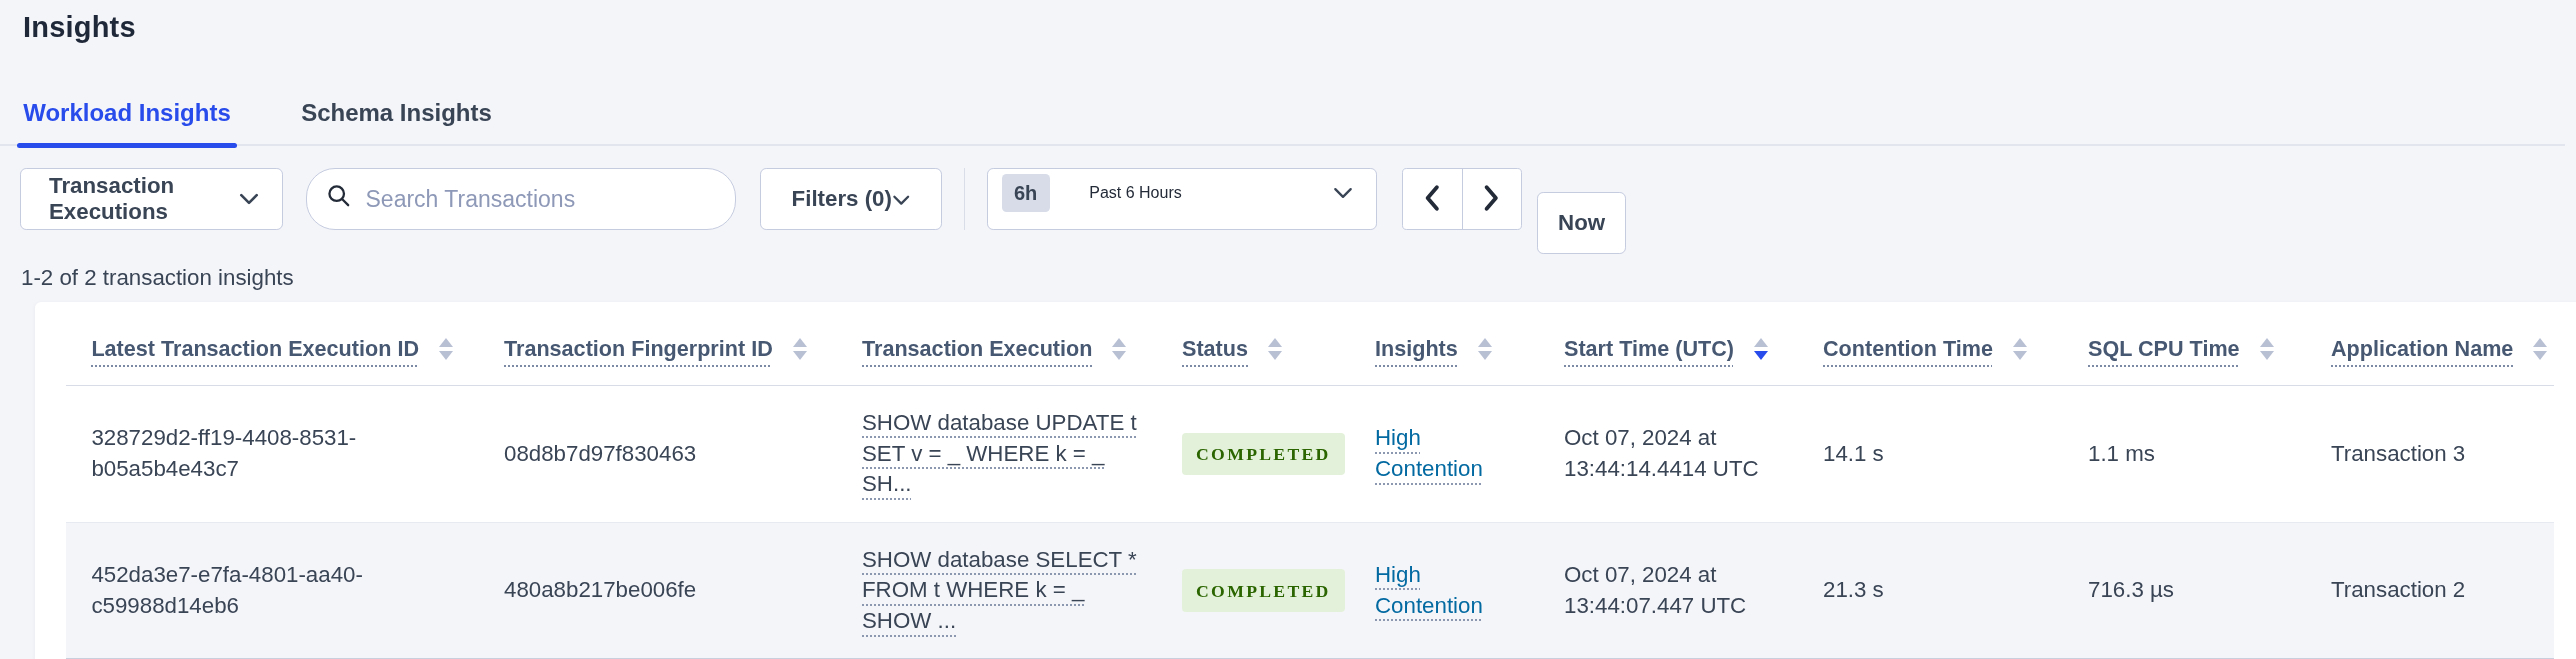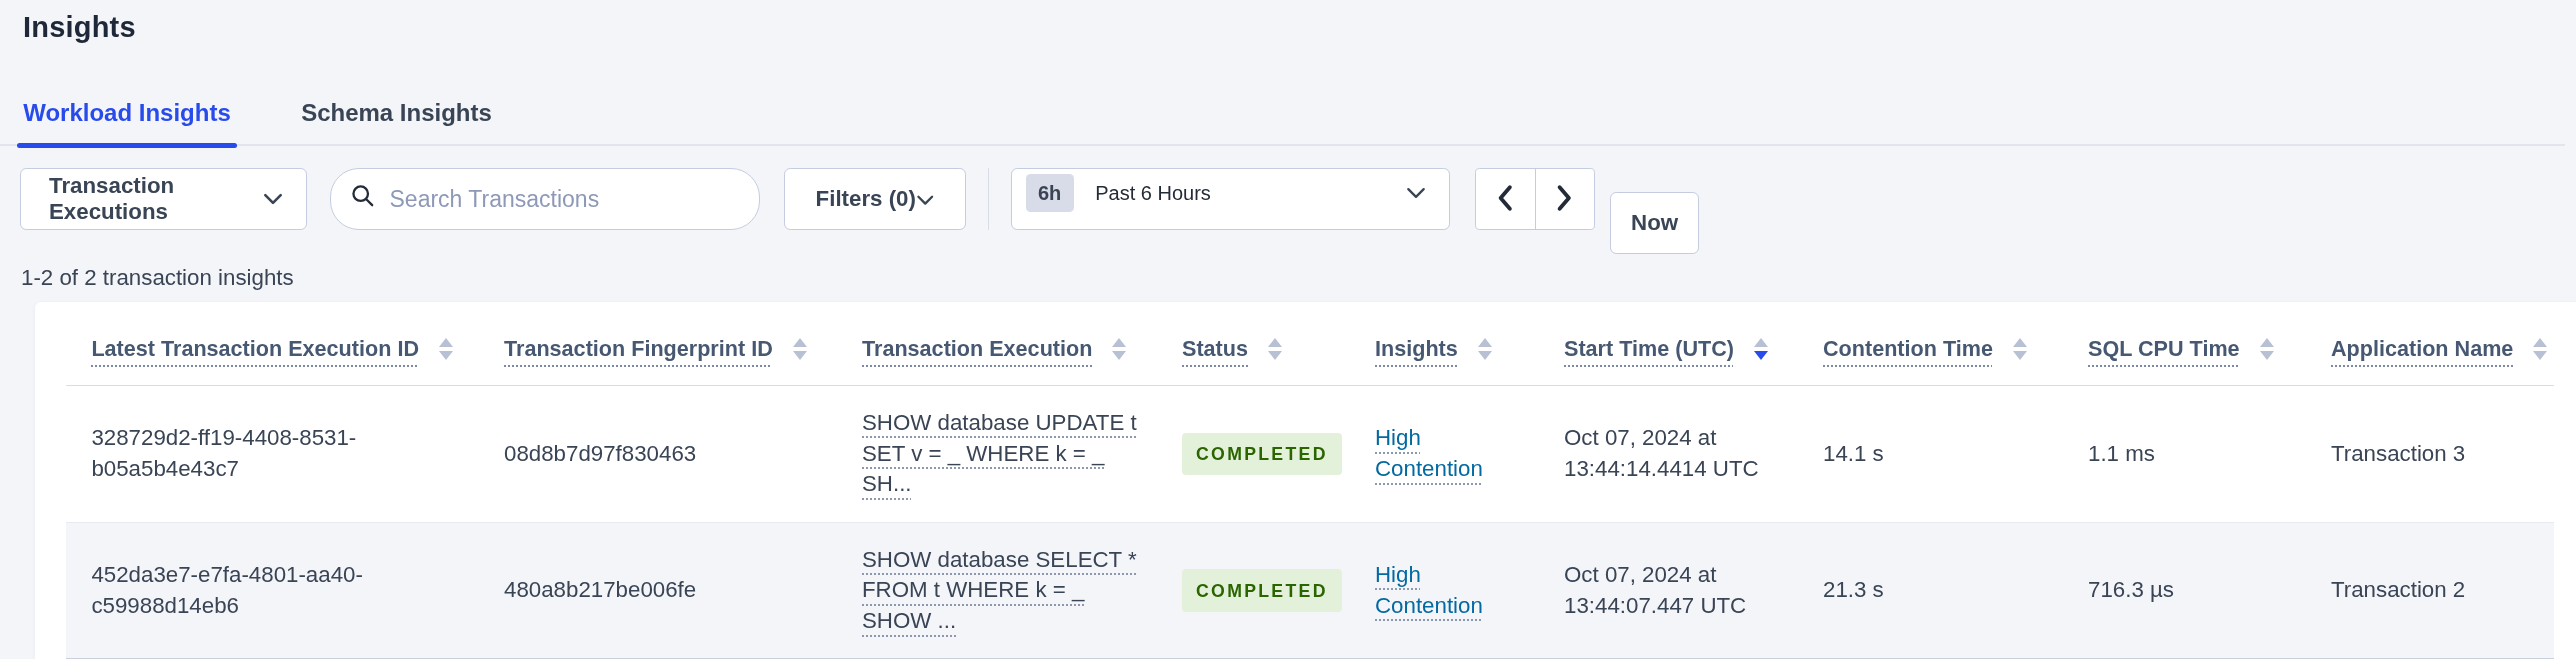--- a/index.html
+++ b/index.html
@@ -38,35 +38,35 @@
   
   .toolbar {
     position:absolute; left:20px; top:168px; height:62px;
     display:flex; align-items:stretch;
   }
   .ctl {
     background:#fff; border:1.5px solid #c6cce0; border-radius:6.2px;
     display:flex; align-items:center; font-size:22.3px; color:#394455;
     height:62px;
   }
-  .btn-dropdown { width:287px; padding:0 23px 0 28px; font-weight:700; justify-content:space-between; cursor:pointer; }
+  .btn-dropdown { width:263px; padding:0 23px 0 28px; font-weight:700; justify-content:space-between; cursor:pointer; }
   .search-box { width:430px; margin-left:23px; padding:0 18.5px;border-radius:29px; }
   .search-box input {
     border:none; outline:none; font-family:inherit; font-size:23px;
     color:#394455; width:100%; background:transparent; margin-left:14px;
   }
   .search-box input::placeholder { color:#8e99b8; }
   .btn-filters { width:182px; margin-left:24px; padding:0 20px; font-weight:700; justify-content:center; cursor:pointer; }
   .v-divider { width:1.5px; background:#d9dde8; margin:0 21.6px; }
-  .time-picker { width:439px; padding:0 23px 12px 14px; justify-content:flex-start; cursor:pointer; position:relative; }
+  .time-picker { width:390px; padding:0 23px 12px 14px; justify-content:flex-start; cursor:pointer; position:relative;gap:18px; }
   .time-badge {
     background:#d7dce8; color:#394455; font-weight:700; font-size:20px;
     border-radius:4.6px; padding:7.7px 12.3px; margin-right:21.6px;
   }
-  .time-label { font-size:20px; color:#242b38; flex:1; }
+  .time-label { font-size:16px; color:#242b38; flex:1; }
   .arrow-group {
     display:flex; margin-left:25px; border:1.5px solid #c6cce0; border-radius:4.6px;
     background:#fff; overflow:hidden; height:62px;
   }
   .arrow-btn {
     width:59px; display:flex; align-items:center; justify-content:center; cursor:pointer;
   }
   .arrow-btn + .arrow-btn { border-left:1.5px solid #c6cce0; }
   .btn-now { width:89px; margin-left:15.4px; justify-content:center; font-weight:700; cursor:pointer;margin-top:24px; }
 
@@ -131,21 +131,21 @@
   }
   .insight-link {
     color:#0369a1; cursor:pointer;
     text-decoration:underline dotted 1.9px;
     text-decoration-color:#8c97b0;
     text-underline-offset:7px;
   }
   .status-badge {
     display:inline-block; background:#e4f1da; color:#2a6500;
     font-size:17.7px; font-weight:700; letter-spacing:2.3px;
-    padding:9.2px 14px; border-radius:3.9px; white-space:nowrap;
+    padding:9.2px 14px; border-radius:3.9px; white-space:nowrap;font-family:Liberation Serif, serif;
   }
 </style>
 </head>
 <body>
 
 <div class="page">
 
   <div class="page-title">Insights</div>
 
   <div class="tabs">

